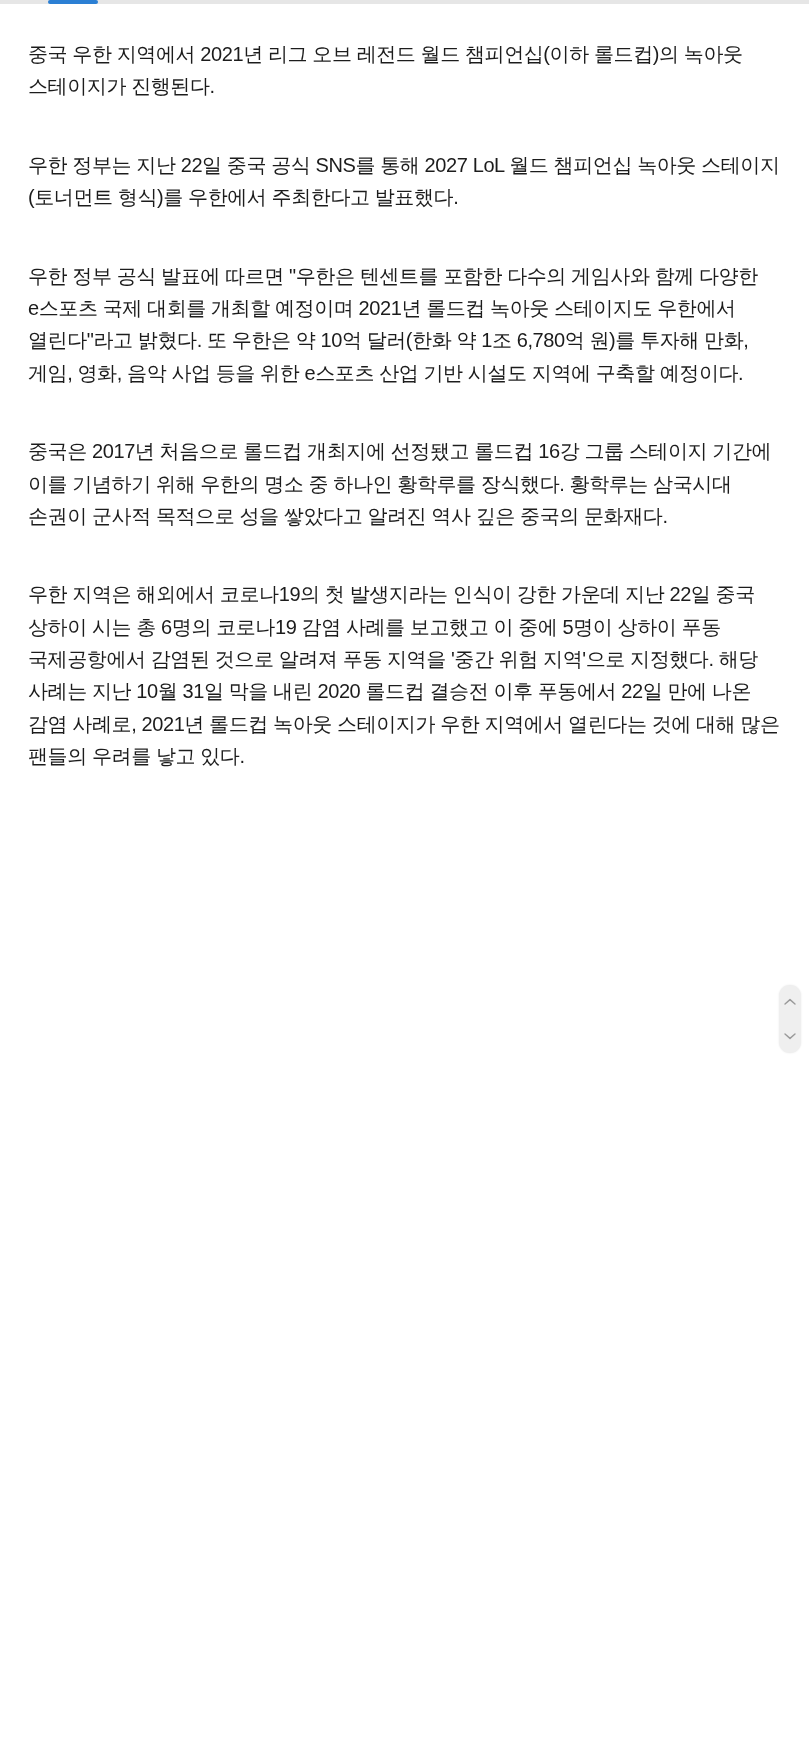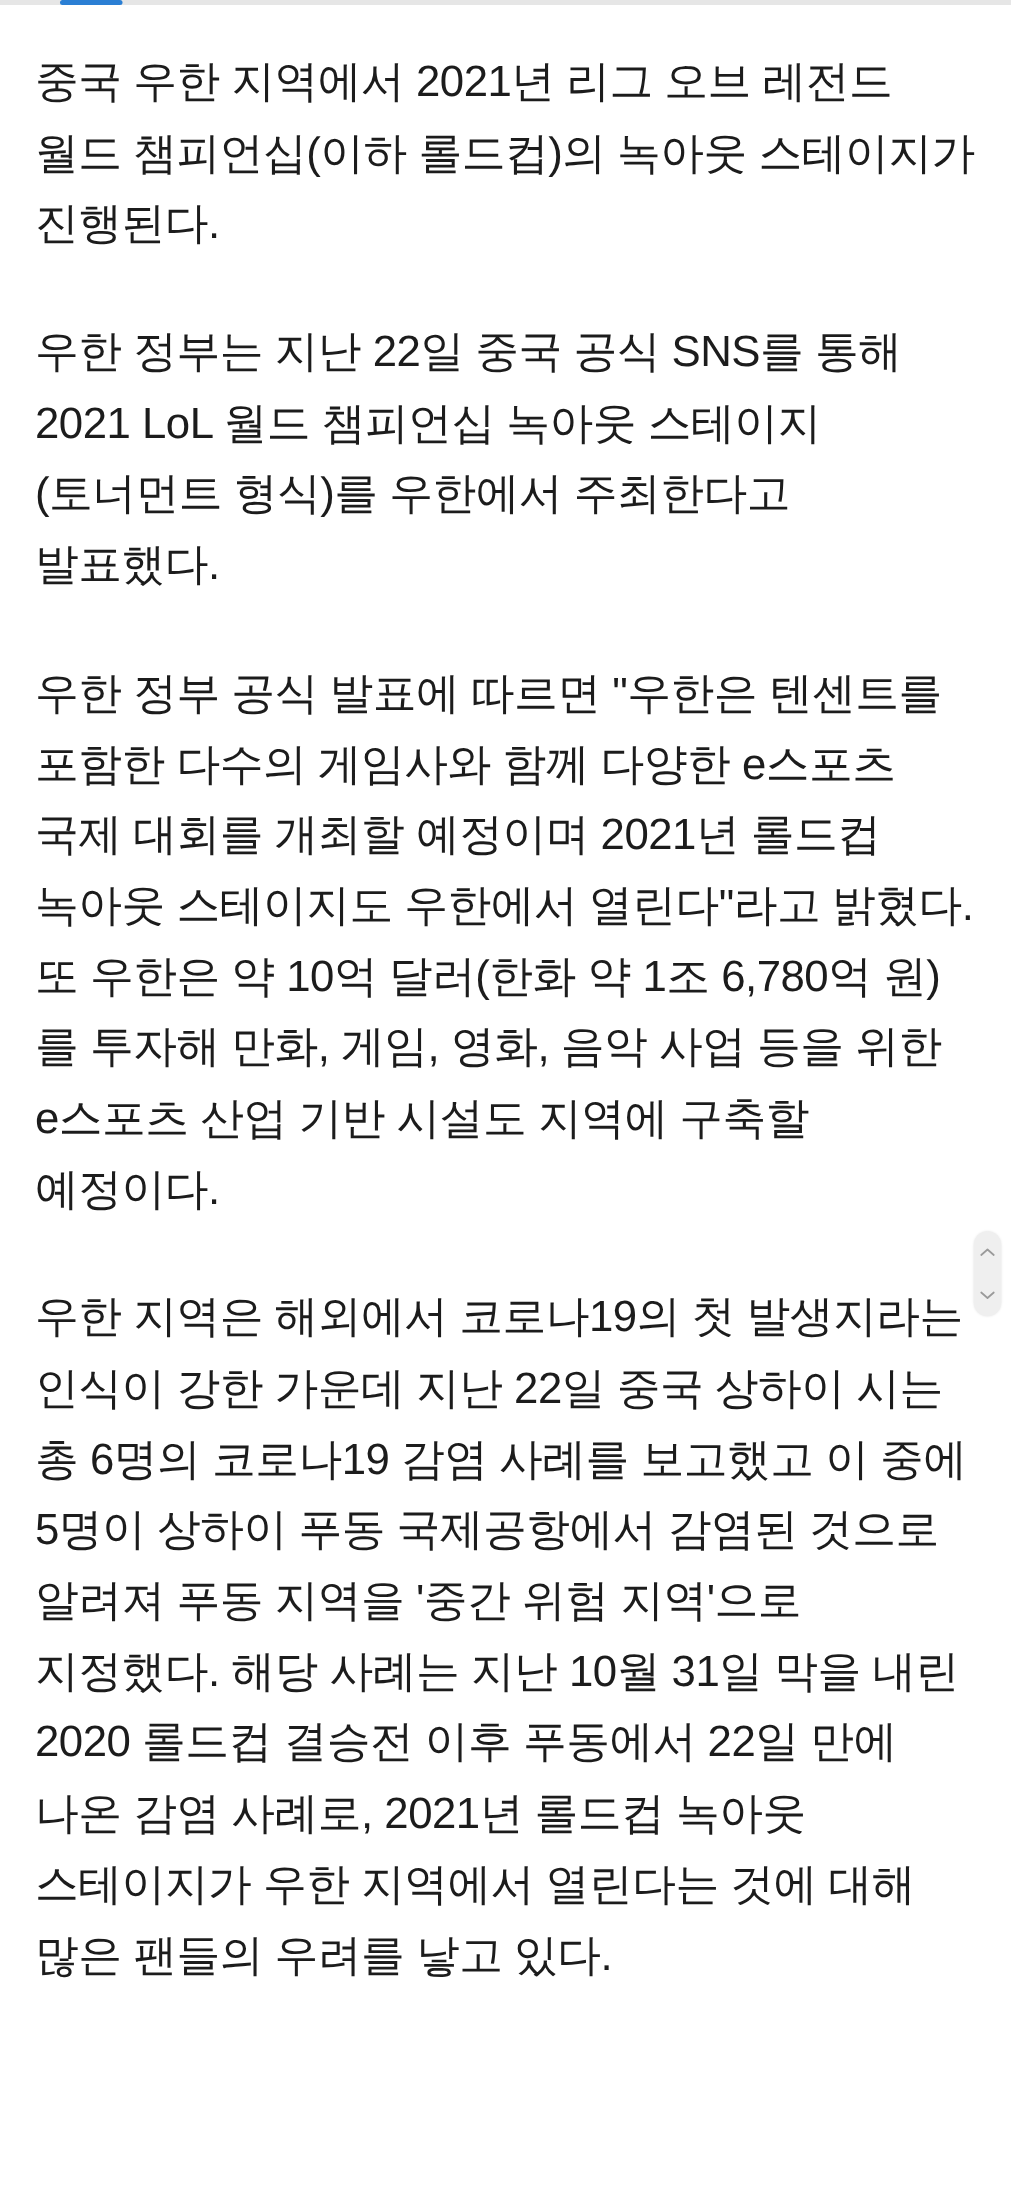--- a/index.html
+++ b/index.html
@@ -29,21 +29,21 @@
     height: 4px;
     background: #2b7fd4;
     border-radius: 2px;
   }
   .article {
     padding: 34px 28px 40px 28px;
     box-sizing: border-box;
   }
   .article p {
     margin: 0 0 46px 0;
-    font-size: 35px;
+    font-size: 20px;
     line-height: 1.62;
     letter-spacing: -0.4px;
     color: #1c1c1c;
     word-break: keep-all;
     text-align: left;
   }
   .article p:last-child {
     margin-bottom: 16px;
   }
   
@@ -67,22 +67,23 @@
 </style>
 </head>
 <body>
 
 <div class="top-bar">
   <div class="top-bar-progress"></div>
 </div>
 
 <div class="article">
   <p>중국 우한 지역에서 2021년 리그 오브 레전드 월드 챔피언십(이하 롤드컵)의 녹아웃 스테이지가 진행된다.</p>
-  <p>우한 정부는 지난 22일 중국 공식 SNS를 통해 2021 LoL 월드 챔피언십 녹아웃 스테이지(토너먼트 형식)를 우한에서 주최한다고 발표했다.</p>
+  <p>우한 정부는 지난 22일 중국 공식 SNS를 통해 2027 LoL 월드 챔피언십 녹아웃 스테이지(토너먼트 형식)를 우한에서 주최한다고 발표했다.</p>
   <p>우한 정부 공식 발표에 따르면 "우한은 텐센트를 포함한 다수의 게임사와 함께 다양한 e스포츠 국제 대회를 개최할 예정이며 2021년 롤드컵 녹아웃 스테이지도 우한에서 열린다"라고 밝혔다. 또 우한은 약 10억 달러(한화 약 1조 6,780억 원)를 투자해 만화, 게임, 영화, 음악 사업 등을 위한 e스포츠 산업 기반 시설도 지역에 구축할 예정이다.</p>
+  <p>중국은 2017년 처음으로 롤드컵 개최지에 선정됐고 롤드컵 16강 그룹 스테이지 기간에 이를 기념하기 위해 우한의 명소 중 하나인 황학루를 장식했다. 황학루는 삼국시대 손권이 군사적 목적으로 성을 쌓았다고 알려진 역사 깊은 중국의 문화재다.</p>
   <p>우한 지역은 해외에서 코로나19의 첫 발생지라는 인식이 강한 가운데 지난 22일 중국 상하이 시는 총 6명의 코로나19 감염 사례를 보고했고 이 중에 5명이 상하이 푸동 국제공항에서 감염된 것으로 알려져 푸동 지역을 '중간 위험 지역'으로 지정했다. 해당 사례는 지난 10월 31일 막을 내린 2020 롤드컵 결승전 이후 푸동에서 22일 만에 나온 감염 사례로, 2021년 롤드컵 녹아웃 스테이지가 우한 지역에서 열린다는 것에 대해 많은 팬들의 우려를 낳고 있다.</p>
 </div>
 
 <div class="scroll-handle">
   <span>
     <svg width="12" height="8" viewBox="0 0 12 8" fill="none" xmlns="http://www.w3.org/2000/svg">
       <path d="M1 6 L6 1.6 L11 6" stroke="#9a9a9a" stroke-width="1.4" fill="none" stroke-linecap="round" stroke-linejoin="round"></path>
     </svg>
   </span>
   <span>

